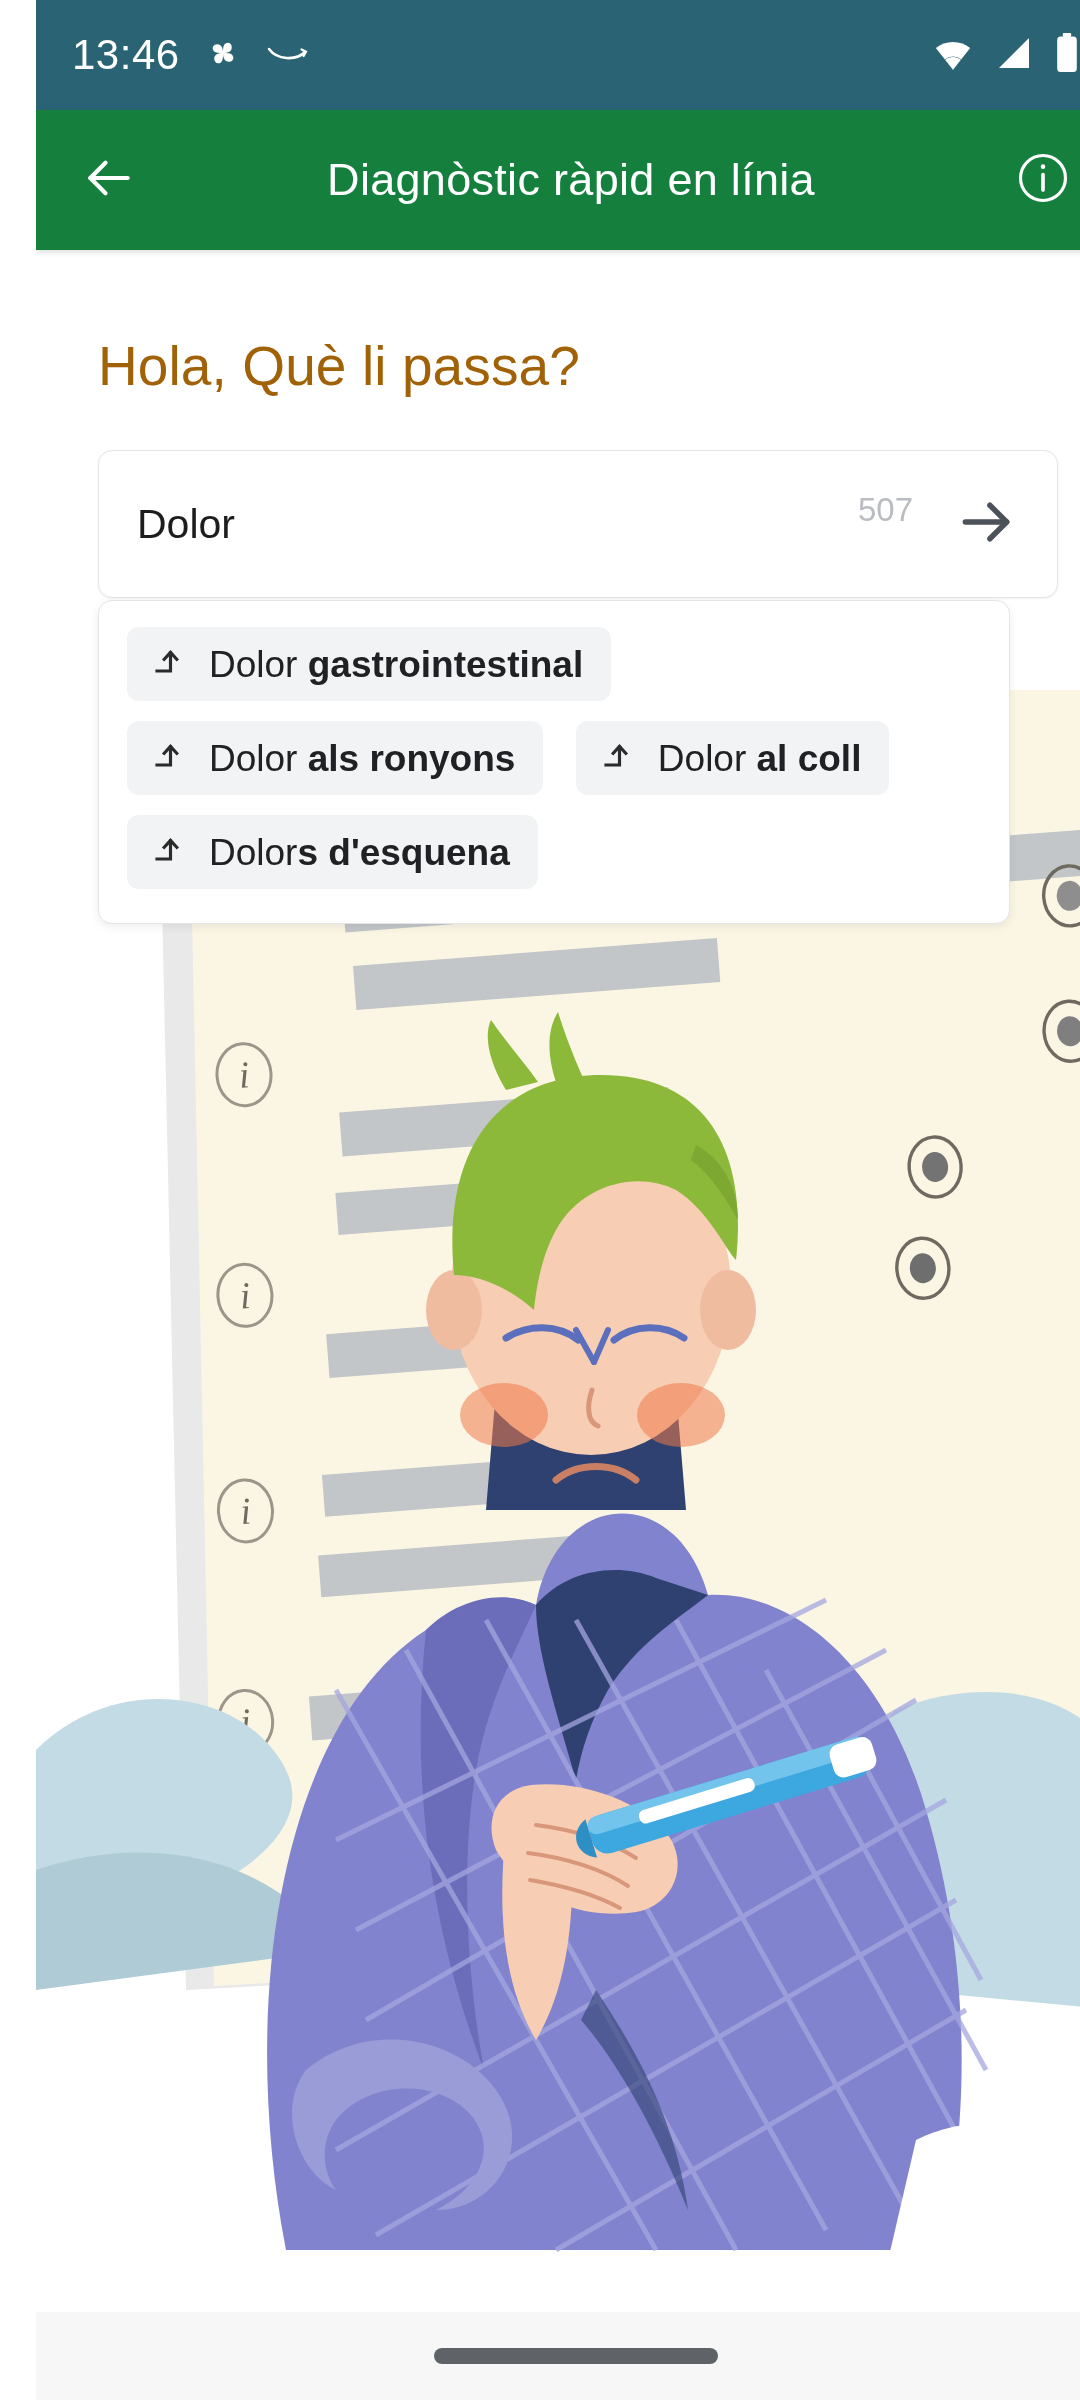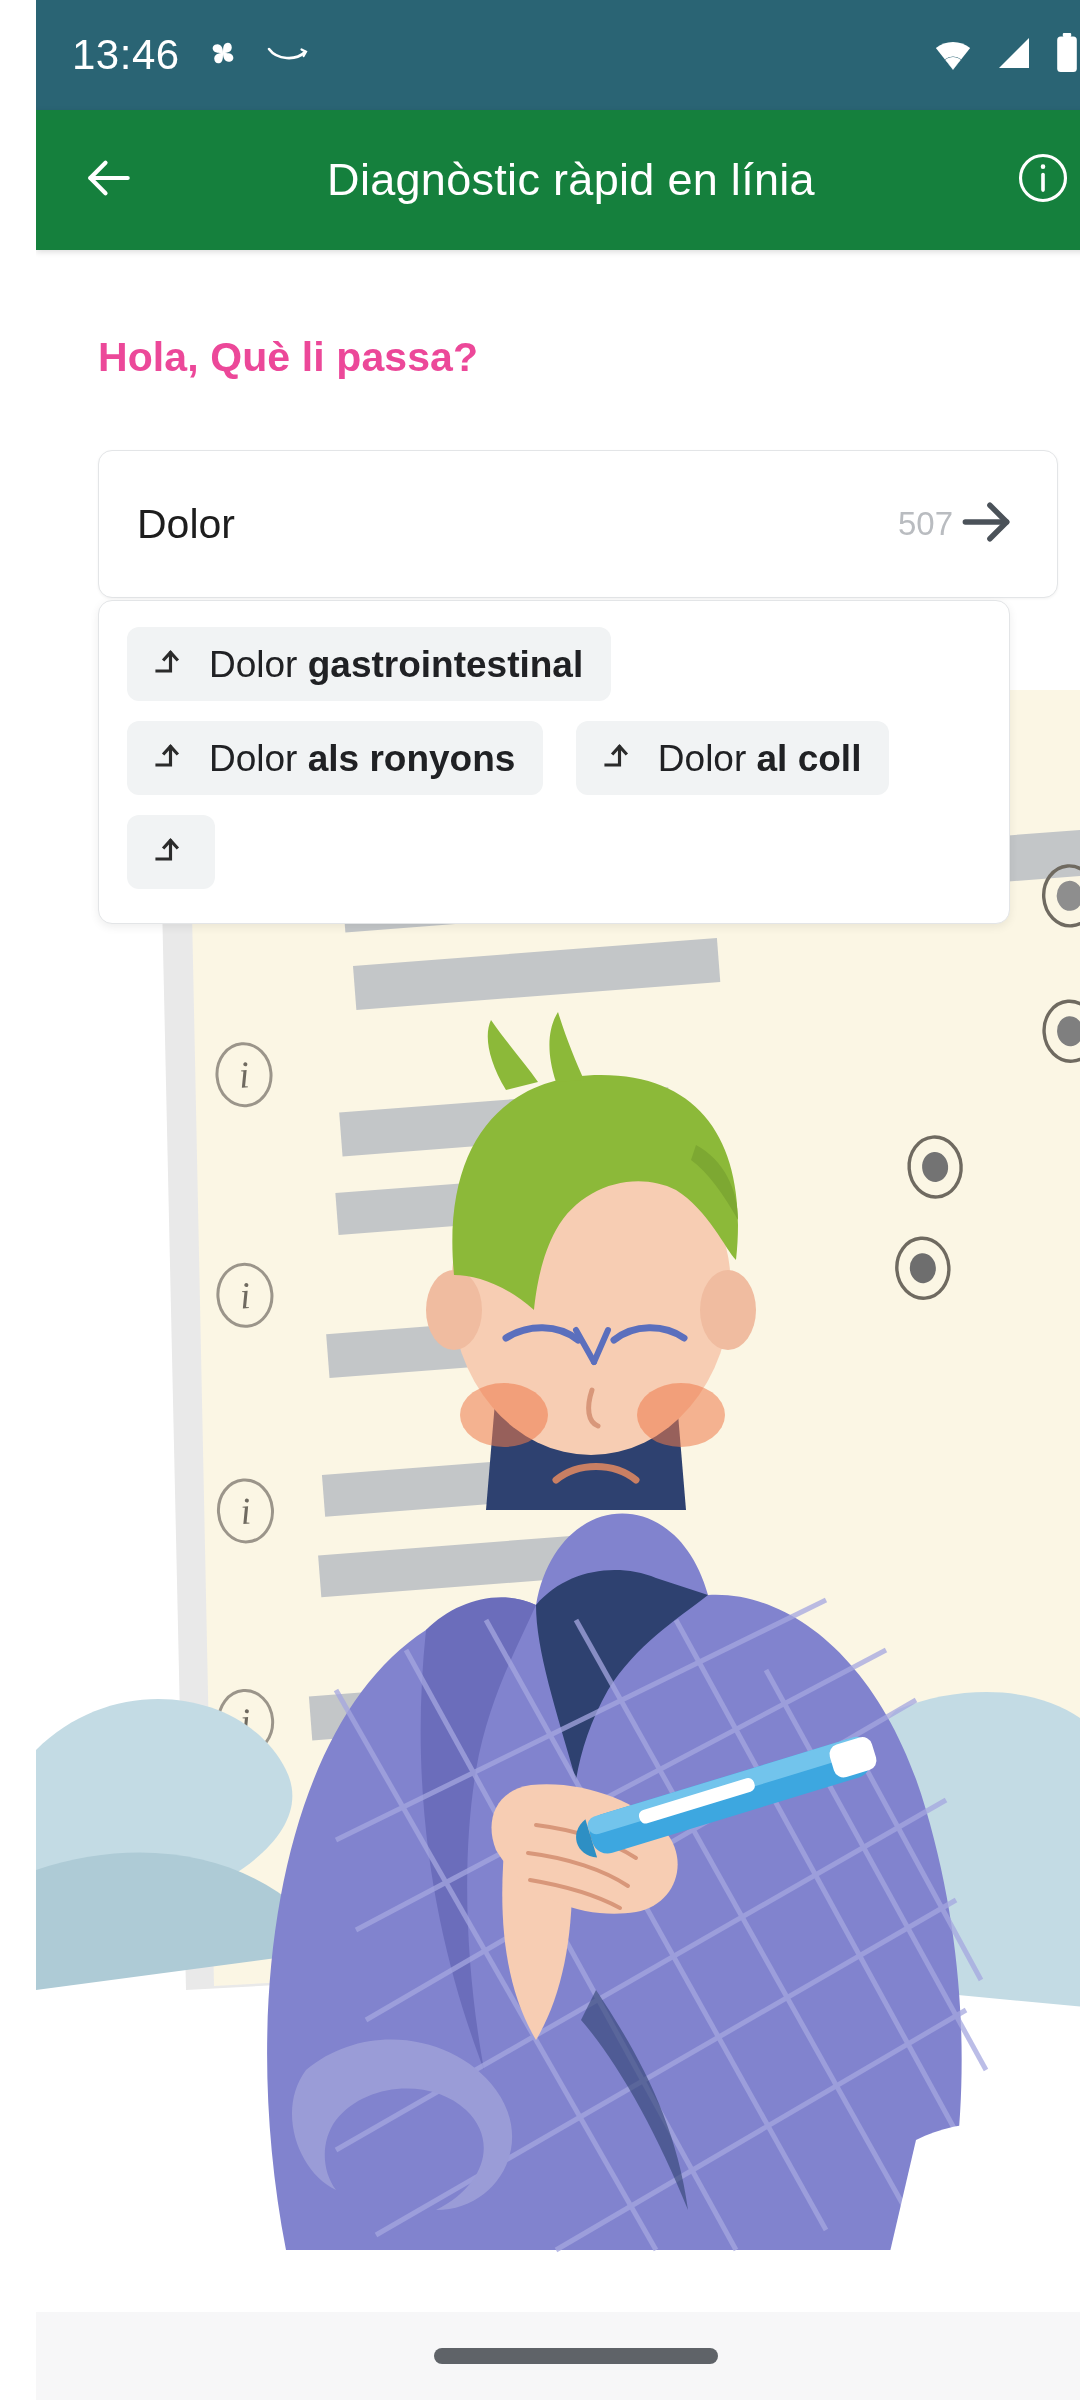--- a/index.html
+++ b/index.html
@@ -33,33 +33,33 @@
     color:#ffffff; font-size:45px; font-weight:400; letter-spacing:.3px;
     flex:1; text-align:center; padding-right:10px;
   }
   .info-btn{ width:78px; height:78px; display:flex; align-items:center; justify-content:center; }
 
   
   .content{ position:absolute; top:250px; left:0; width:1080px; height:2062px; background:#ffffff; overflow:hidden; }
 
   .greeting{
     position:absolute; top:84px; left:62px;
-    font-size:41px; font-weight:700; color:#ec4899; letter-spacing:.1px;
+    font-size:55px; font-weight:400; color:#a16207; letter-spacing:.1px;
   }
 
   
   .search-card{
     position:absolute; top:200px; left:62px; width:960px; height:148px;
     background:#ffffff; border:1px solid #e3e5e7; border-radius:14px;
     display:flex; align-items:center; padding:0 38px;
     box-shadow:0 1px 3px rgba(0,0,0,.05);
     z-index:20;
   }
   .search-value{ font-size:41px; color:#1d1d1d; font-weight:400; }
-  .search-right{ margin-left:auto; display:flex; align-items:center; }
+  .search-right{ margin-left:auto; display:flex; gap:40px; }
   .search-count{ font-size:33px; color:#b9bcc0; }
   .submit-arrow{ width:66px; height:66px; display:flex; align-items:center; justify-content:center; }
 
   
   .suggest-card{
     position:absolute; top:350px; left:62px; width:912px;
     background:#ffffff; border:1px solid #e3e5e7; border-radius:14px;
     padding:26px 0 34px 0;
     box-shadow:0 3px 10px rgba(0,0,0,.07);
     z-index:21;
@@ -374,20 +374,21 @@
         <span class="sug-text"><span class="pre">Dolor </span><span class="bold">al coll</span></span>
       </div>
 
       <div class="suggest-item">
         <span>
           <svg width="36" height="36" viewBox="0 0 24 24" fill="none" stroke="#2b2b2b" stroke-width="2.1" stroke-linecap="square" stroke-linejoin="miter">
             <polyline points="4,18 13,18 13,6"></polyline>
             <polyline points="8.8,10.2 13,5.6 17.2,10.2"></polyline>
           </svg>
         </span>
+        <span class="sug-text"><span class="pre">Dolor</span><span class="bold">s d'esquena</span></span>
       </div>
 
     </div>
 
   </div>
 
   <div class="nav-bar">
     <div class="nav-pill"></div>
   </div>
 

